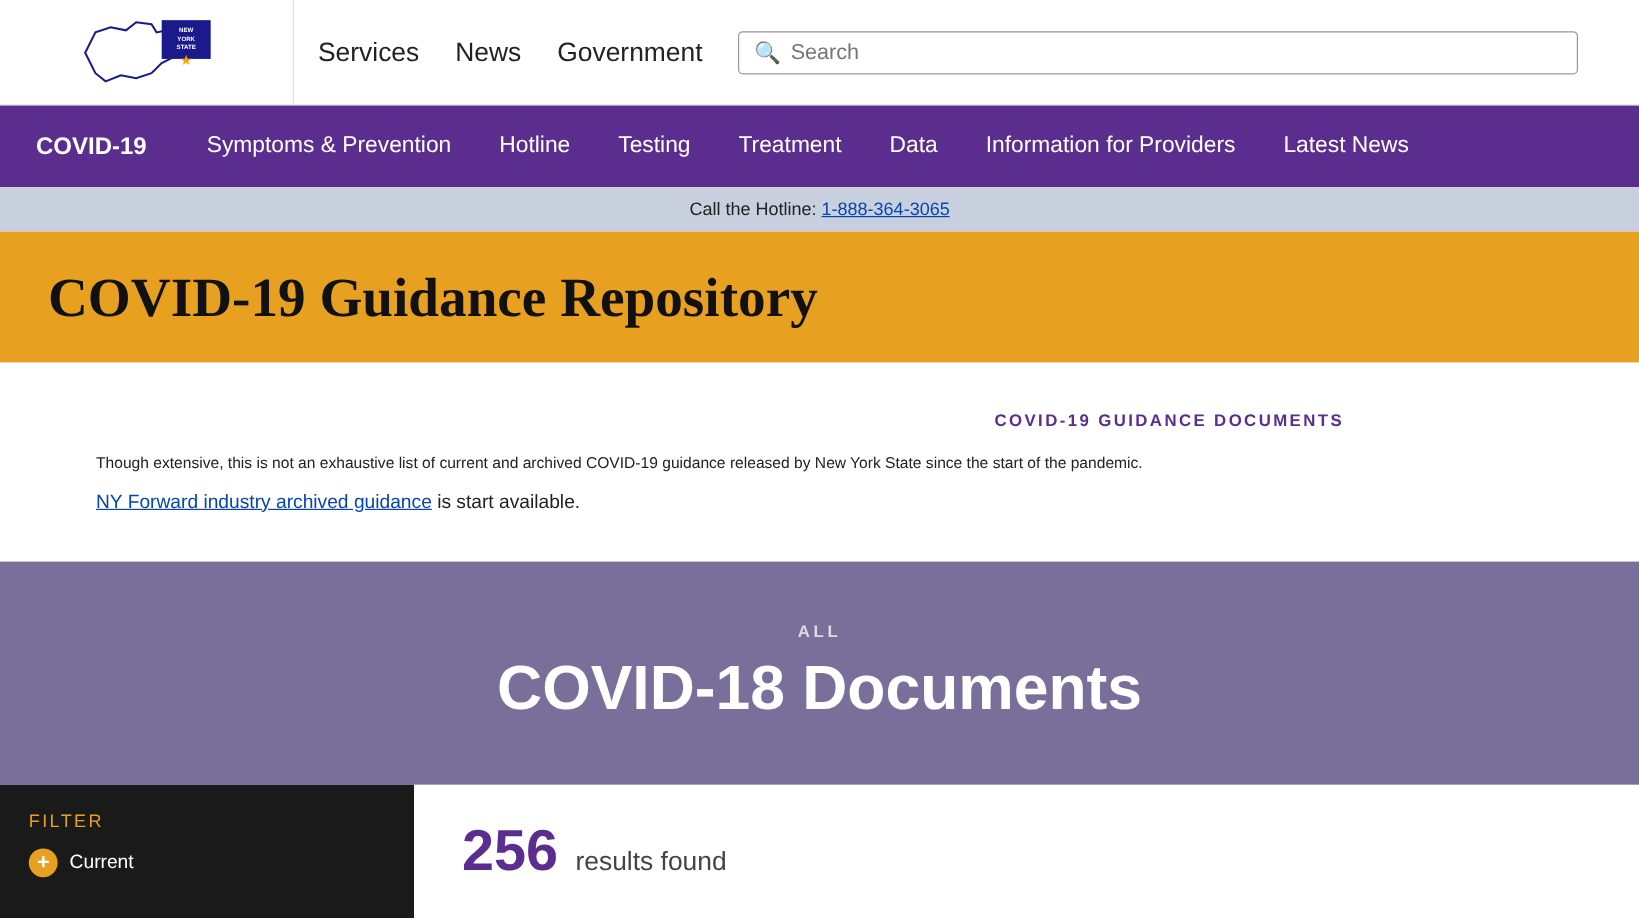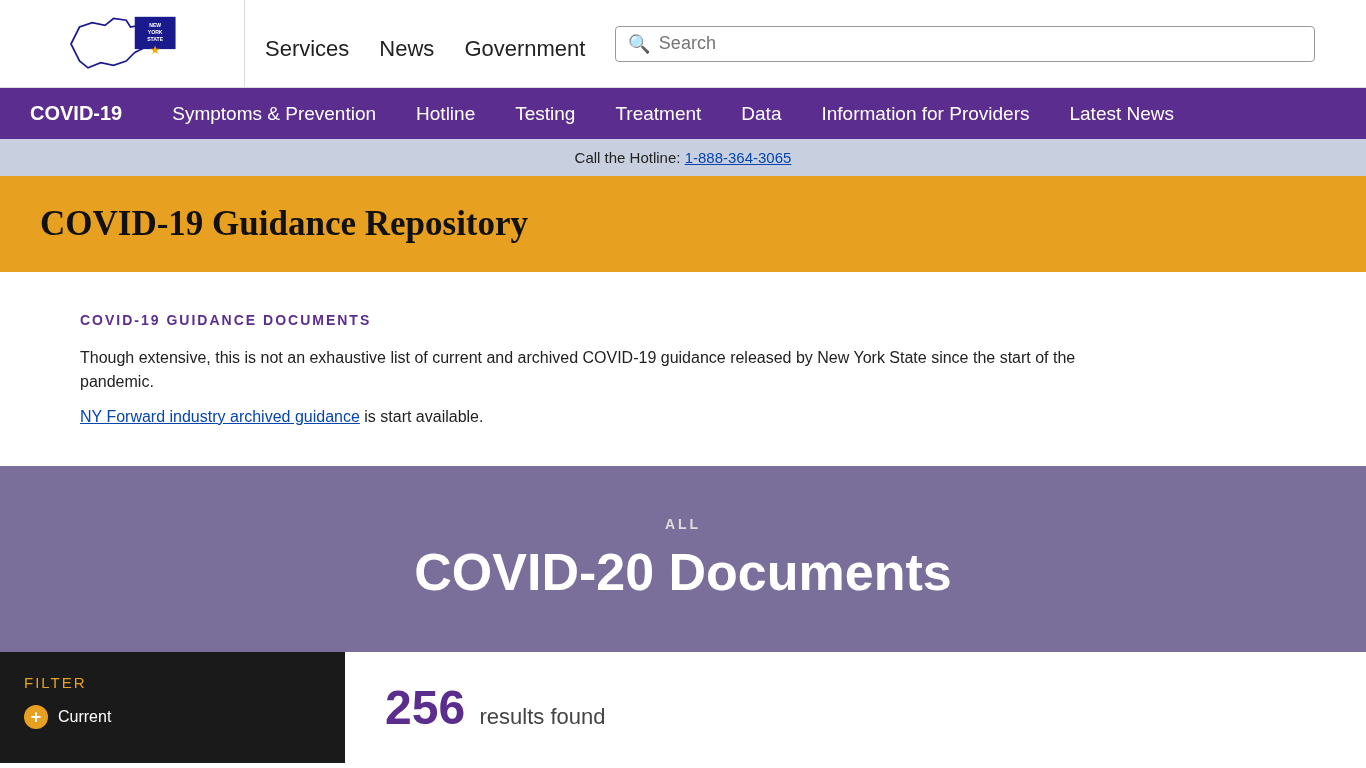--- a/index.html
+++ b/index.html
@@ -22,21 +22,21 @@
       border-right: 1px solid #ddd;
       height: 100%;
       flex-shrink: 0;
     }
     #logo-svg {
       width: 120px;
       height: 68px;
     }
     #top-nav-links {
       display: flex;
-      align-items: flex-end;
+      align-items: center;
       padding: 0 20px;
       gap: 30px;
       flex: 1;
     }
     .top-nav-link {
       font-size: 22px;
       color: #222;
       text-decoration: none;
       font-weight: 400;
       cursor: pointer;
@@ -62,21 +62,21 @@
       color: #555;
       font-size: 18px;
       margin-right: 8px;
     }
 
     
     #covid-nav {
       background: #5b2d8e;
       display: flex;
       align-items: center;
-      height: 51px;
+      height: 68px;
       padding: 0 30px;
       gap: 40px;
       text-align: right;
     }
     #covid-nav-title {
       color: #fff;
       font-weight: 700;
       font-size: 20px;
       white-space: nowrap;
       margin-right: 10px;
@@ -100,42 +100,42 @@
     #hotline-bar a {
       color: #0645ad;
     }
 
     
     #page-title-banner {
       background: #e8a020;
       padding: 28px 40px;
     }
     #page-title-banner h1 {
-      font-size: 35px;
+      font-size: 46px;
       font-weight: 900;
       color: #111;
       font-family: Georgia, serif;
     }
 
     
     #content-area {
       padding: 40px 80px;
       max-width: 1200px;
     }
     #guidance-docs-title {
-      text-align: left;
+      text-align: right;
       color: #5b2d8e;
       font-size: 14px;
       font-weight: 700;
       letter-spacing: 2px;
       text-transform: uppercase;
       margin-bottom: 18px;
     }
     #guidance-desc {
-      font-size: 16px;
+      font-size: 13px;
       color: #222;
       margin-bottom: 14px;
       line-height: 1.5;
     }
     #guidance-link-line {
       font-size: 16px;
       color: #222;
     }
     #guidance-link-line a {
       color: #0645ad;
@@ -271,21 +271,21 @@
 <div id="content-area">
   <p id="guidance-docs-title">COVID-19 GUIDANCE DOCUMENTS</p>
   <p id="guidance-desc">Though extensive, this is not an exhaustive list of current and archived COVID-19 guidance released by New York State since the start of the pandemic.</p>
   <p id="guidance-link-line">
     <a href="#">NY Forward industry archived guidance</a><span> is start available.</span>
   </p>
 </div>
 
 <div id="documents-section">
   <p id="all-label">ALL</p>
-  <p id="documents-title">COVID-20 Documents</p>
+  <p id="documents-title">COVID-18 Documents</p>
 </div>
 
 <div id="filter-results-row">
   <div id="filter-panel">
     <p id="filter-title">FILTER</p>
     <div id="filter-current">
       <div class="filter-plus-icon">+</div>
       <span>Current</span>
     </div>
   </div>

